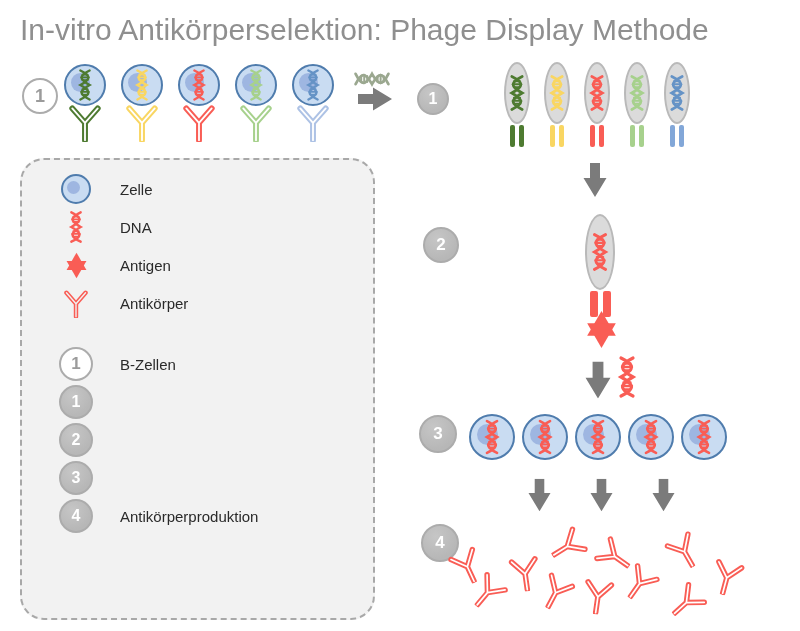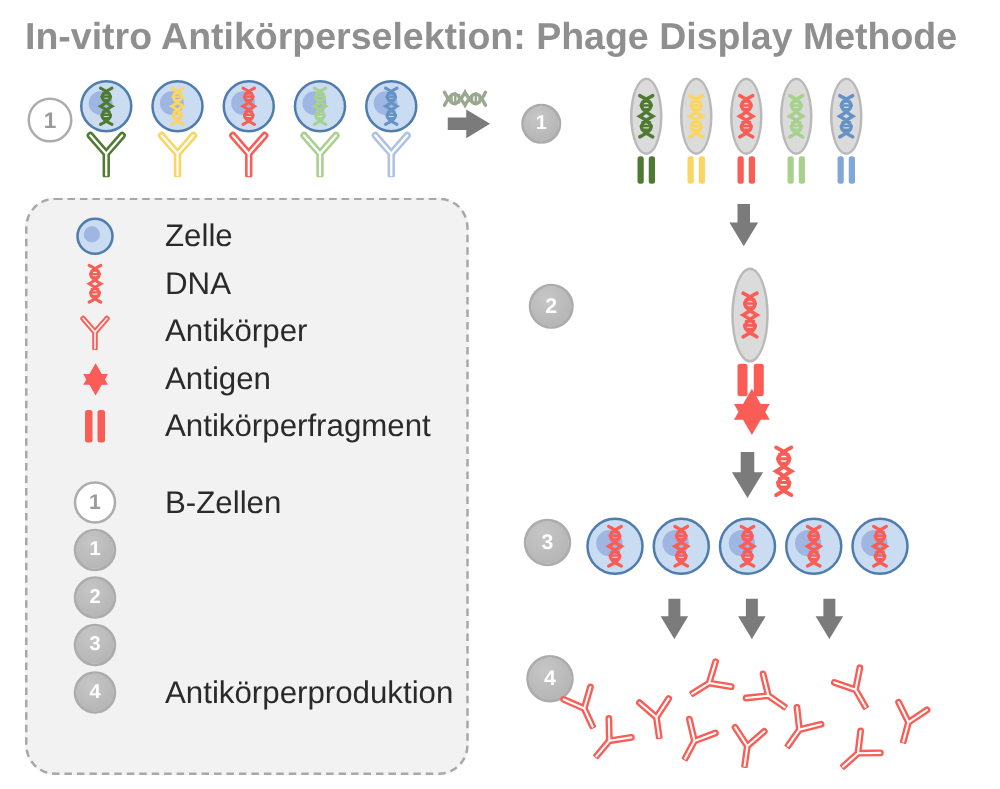--- a/index.html
+++ b/index.html
@@ -2,21 +2,21 @@
 <html style="--title_gray: #8F8F8F; --arrow_gray: #7B7B7B; --badge_fill: #B7B7B7; --badge_border: #ACACAC; --badge_outline_text: #9B9B9B; --legend_bg: #F2F2F2; --legend_border: #A8A8A8; --text_dark: #2A2A2A; --cell_fill: #C9DCF2; --cell_border: #4F7CAD; --nucleus_blue: #93ACDC; --phage_fill: #DBDBDB; --phage_border: #B9B9B9; --red: #F95D55; --transition_dna: #9BA890;"><head>
 <meta charset="utf-8">
 <style>
   html,body{margin:0;padding:0;background:#fff;}
   .stage{
     position:relative;width:800px;height:631px;background:#fff;
     font-family:"Liberation Sans",sans-serif;overflow:hidden;
   }
   .title{
     position:absolute;left:20px;top:13px;font-size:30px;line-height:1.1;
-    color:var(--title_gray);white-space:nowrap;font-weight:bold;
+    color:var(--title_gray);white-space:nowrap;
   }
   .abs{position:absolute;}
   .center-abs{position:absolute;left:50%;top:50%;transform:translate(-50%,-50%);}
 
   
   .badge{
     border-radius:50%;display:flex;align-items:center;justify-content:center;
     font-weight:bold;box-sizing:border-box;
   }
   .badge.filled{
@@ -51,21 +51,21 @@
 
   
   .legend{
     position:absolute;left:20px;top:158px;width:355px;height:462px;
     background:var(--legend_bg);border:2px dashed var(--legend_border);
     border-radius:24px;box-sizing:border-box;padding-top:10px;
     --inner:var(--legend_bg);
   }
   .lrow{height:38px;display:flex;align-items:center;}
   .licon{width:72px;margin-left:18px;display:flex;align-items:center;justify-content:center;flex:none;}
-  .llabel{font-size:25px;color:var(--text_dark);margin-left:20px;white-space:nowrap;}
+  .llabel{font-size:15px;color:var(--text_dark);margin-left:8px;white-space:nowrap;}
   .lspacer{height:23px;}
   .legend .cell{position:relative;}
   .legend .phage{position:relative;}
 </style>
 </head>
 <body>
 
 <svg width="0" height="0" style="position:absolute">
   <defs>
     <symbol id="sym-dna" viewBox="0 0 24 44">
@@ -157,43 +157,34 @@
       <div class="lrow">
         <div class="licon">
           <svg viewBox="0 0 24 44" style="width: 20px; height: 34px; color: rgb(249, 93, 85);">
             <use href="#sym-dna" xlink:href="#sym-dna"></use>
           </svg>
         </div>
         <span class="llabel">DNA</span>
       </div>
       <div class="lrow">
         <div class="licon">
+          <svg viewBox="0 0 40 40" style="width: 27px; height: 27px; color: rgb(249, 93, 85);">
+            <use href="#sym-star" xlink:href="#sym-star"></use>
+          </svg>
+        </div>
+        <span class="llabel">Antigen</span>
+      </div>
+      <div class="lrow">
+        <div class="licon">
           <svg viewBox="0 0 44 44" style="width: 30px; height: 30px; color: rgb(249, 93, 85);">
             <use href="#sym-ab" xlink:href="#sym-ab"></use>
           </svg>
         </div>
         <span class="llabel">Antikörper</span>
       </div>
-      <div class="lrow">
-        <div class="licon">
-          <svg viewBox="0 0 40 40" style="width: 27px; height: 27px; color: rgb(249, 93, 85);">
-            <use href="#sym-star" xlink:href="#sym-star"></use>
-          </svg>
-        </div>
-        <span class="llabel">Antigen</span>
-      </div>
-      <div class="lrow">
-        <div class="licon">
-          <div class="frag" style="color: rgb(249, 93, 85); gap: 4px;">
-            <span style="width: 6px; height: 26px;"></span>
-            <span style="width: 6px; height: 26px;"></span>
-          </div>
-        </div>
-        <span class="llabel">Antikörperfragment</span>
-      </div>
       <div class="lspacer"></div>
       <div class="lrow">
         <div class="licon">
           <div class="badge outline" style="width: 34px; height: 34px; font-size: 17px;">1</div>
         </div>
         <span class="llabel">B-Zellen</span>
       </div>
       <div class="lrow">
         <div class="licon">
           <div class="badge filled" style="width: 34px; height: 34px; font-size: 16px;">1</div>

